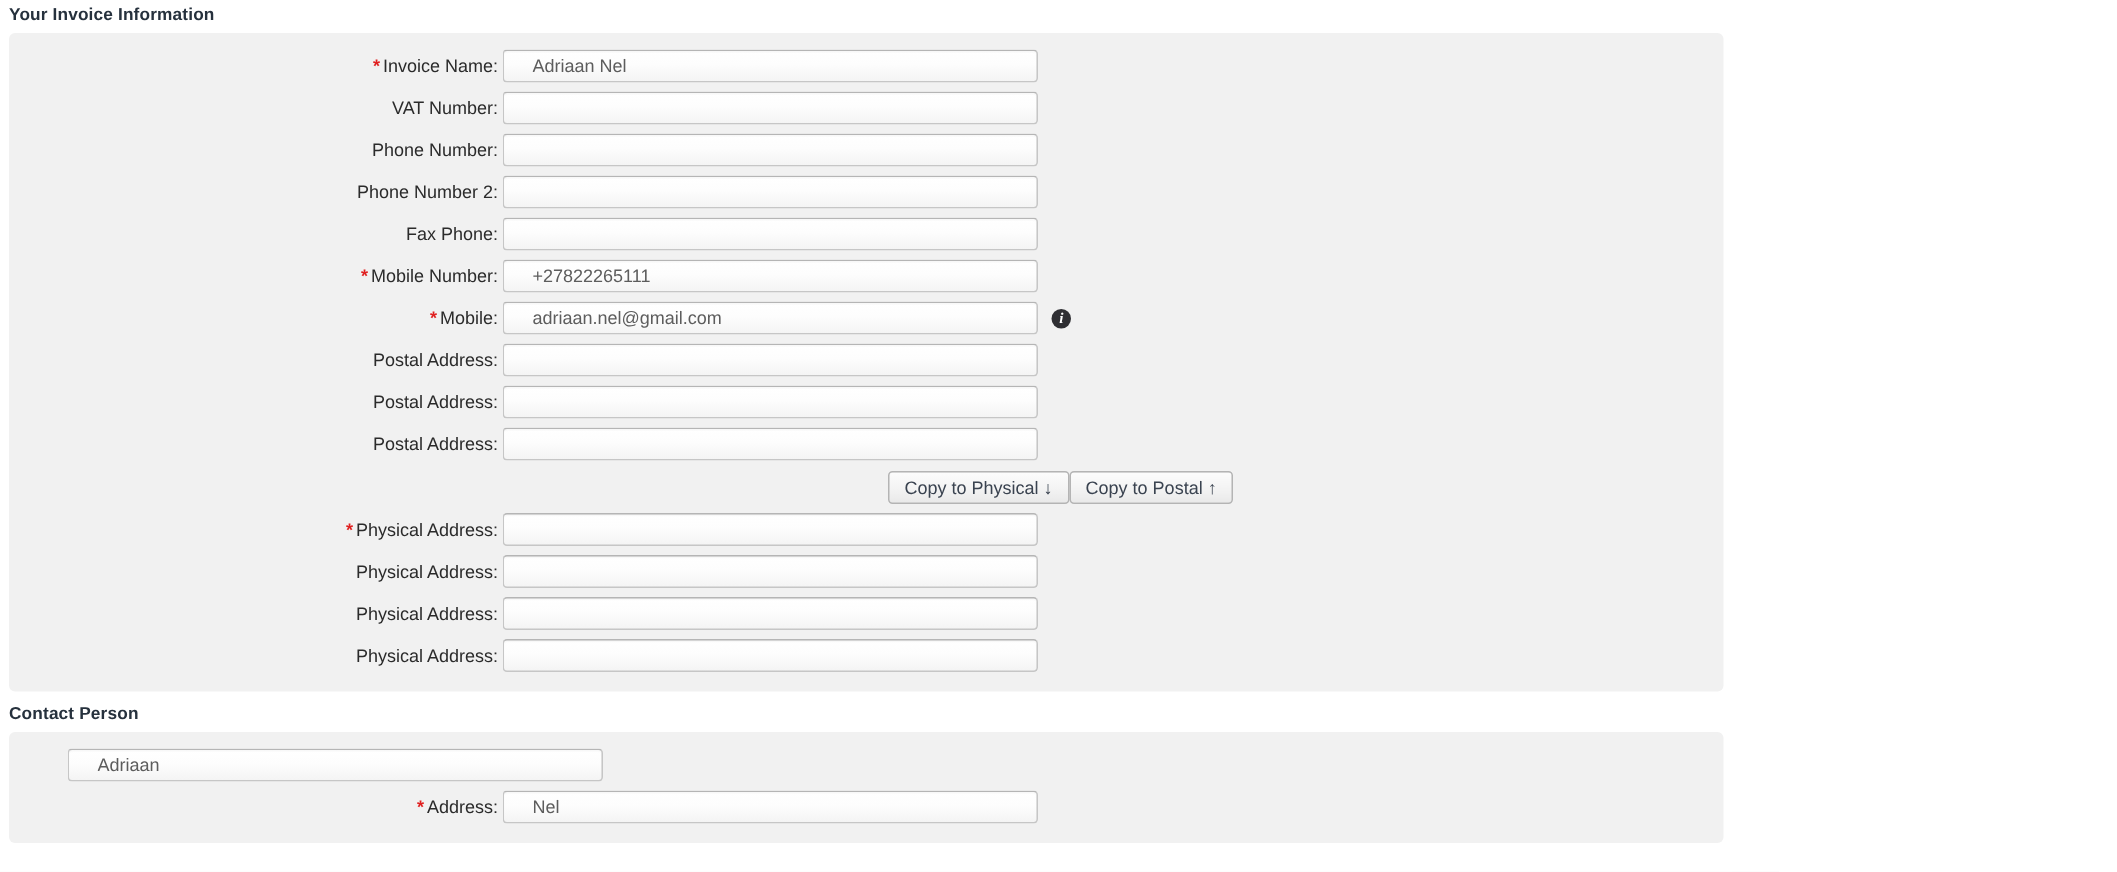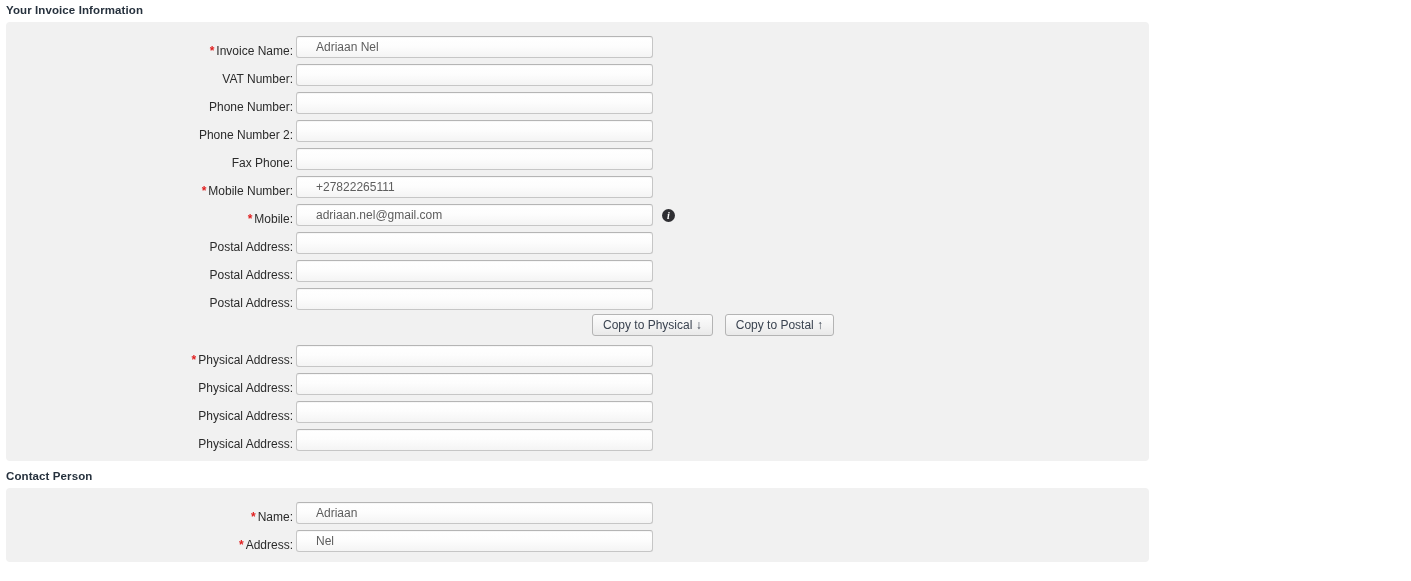--- a/index.html
+++ b/index.html
@@ -37,22 +37,23 @@
   .panel {
     background: #f1f1f1;
     border-radius: 4px;
     margin: 0 6px;
     padding: 8px 0 10px 0;
   }
 
   
   .form-row {
     display: flex;
-    align-items: flex-end;
+    align-items: center;
     height: 28px;
+    margin-left: 39px;
   }
   .form-label {
     width: 290px;
     text-align: right;
     padding-right: 3px;
     font-size: 12px;
     color: #2b2b2b;
     white-space: nowrap;
     line-height: 14px;
   }
@@ -96,21 +97,21 @@
     display: inline-block;
     user-select: none;
   }
 
   
   .button-row {
     display: flex;
     align-items: center;
     height: 29px;
     padding-left: 586px;
-    gap: 12px;
+    gap: 0;
   }
   .btn {
     height: 22px;
     border: 1px solid #b4b4b4;
     border-radius: 3px;
     background: linear-gradient(to bottom, #fcfcfc 0%, #f3f3f3 55%, #e9e9e9 100%);
     font-family: "Liberation Sans", sans-serif;
     font-size: 12px;
     color: #3a4350;
     padding: 0 10px;
@@ -219,21 +220,20 @@
           <div class="field-wrap">
             <input type="text" class="text-input" style="">
           </div>
         </div>
       </div>
       <div class="spacer-between"></div>
       <div class="section-heading">Contact Person</div>
       <div style="height: 6px;"></div>
       <div class="panel">
         <div class="form-row">
-          <div class="form-label"><span class="req-star">*</span><span>Name:</span></div>
           <div class="field-wrap">
             <input type="text" class="text-input" value="Adriaan" style="">
           </div>
         </div>
         <div class="form-row">
           <div class="form-label"><span class="req-star">*</span><span>Address:</span></div>
           <div class="field-wrap">
             <input type="text" class="text-input" value="Nel" style="">
           </div>
         </div>

